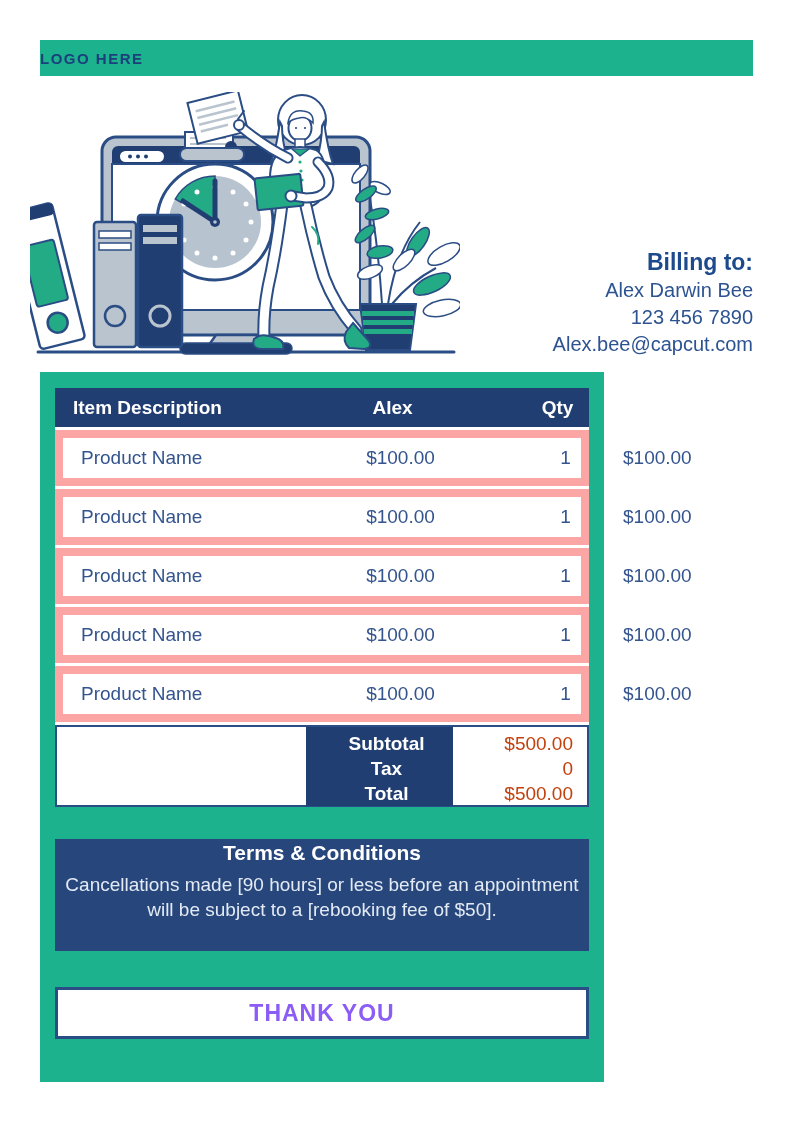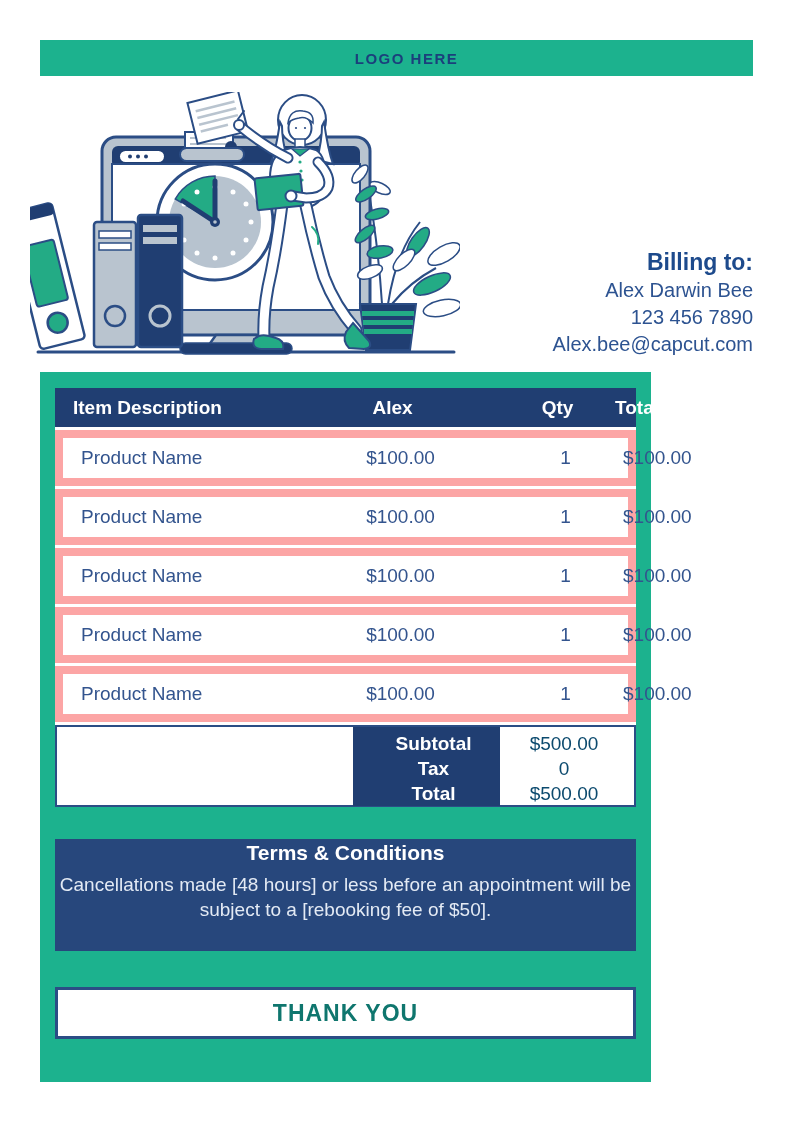--- a/index.html
+++ b/index.html
@@ -1,60 +1,60 @@
 <!DOCTYPE html>
 <html><head>
 <meta charset="utf-8">
 <style>
   * { margin:0; padding:0; box-sizing:border-box; }
   body { background:#ffffff; font-family:"Liberation Sans", sans-serif; }
   .page { position:relative; width:793px; height:1122px; background:#ffffff; overflow:hidden; margin:0 auto; }
 
   
   .logo-bar { position:absolute; left:40px; top:40px; width:713px; height:36px;
-    background:#1cb28e; display:flex; align-items:center; justify-content:center;padding-left:20px; }
+    background:#1cb28e; display:flex; align-items:center; justify-content:flex-start; }
   .logo-bar span { color:#1b3f7c; font-weight:bold; font-size:15px; letter-spacing:1.5px; }
 
   
   .illustration { position:absolute; left:30px; top:92px; width:430px; height:265px; }
   .invoice-title { position:absolute; right:40px; top:100px; font-size:64px; font-weight:800;
     color:#1d4a8c; letter-spacing:-1px; line-height:1; }
   .billing { position:absolute; right:40px; top:247px; text-align:right; color:#2d5391; }
   .billing .b-label { font-size:23px; font-weight:bold; color:#1d4a8c; line-height:30px; }
   .billing .b-line { font-size:20px; line-height:27px; }
 
   
-  .panel { position:absolute; left:40px; top:372px; width:611px; height:710px;
+  .panel { position:absolute; left:40px; top:372px; width:564px; height:710px;
     background:#1cb28e; padding:16px 15px 0 15px; }
 
   .table-wrap { background:#ffffff; }
   .t-grid { display:grid; grid-template-columns:230px 215px 115px 1fr; align-items:center; }
   .thead { background:#203e72; height:39px; color:#ffffff; font-weight:bold; font-size:19px; }
   .thead .c-desc { padding-left:18px; }
   .t-row { background:#ffffff; border:8px solid #fca5a5; height:56px; margin-top:3px;
     color:#33548e; font-size:19px; }
   .c-desc { text-align:left; padding-left:18px; }
   .c-price, .c-qty { text-align:center; }
   .c-total { text-align:right; padding-right:18px; }
 
   .summary { margin-top:3px; border:2px solid #2b4d85; height:82px; background:#ffffff;
     display:grid; grid-template-columns:1fr 147px 134px; }
   .sum-labels { background:#203e72; color:#ffffff; font-weight:bold; font-size:19px;
     padding:4px 0 0 14px;text-align:center; }
   .sum-labels div, .sum-values div { line-height:25px; }
-  .sum-values { color:#0c4a6e; font-size:19px; text-align:center; padding:4px 14px 0 8px; }
+  .sum-values { color:#c2410c; font-size:19px; text-align:right; padding:4px 14px 0 8px; }
 
   .terms { margin-top:32px; height:112px; background:#27477c; color:#ffffff;
     text-align:center; padding-top:2px; }
   .terms-title { font-size:21px; font-weight:bold; }
   .terms-body { font-size:19px; color:#e3eaf4; line-height:1.32; margin:7px auto 0 auto; max-width:630px; }
 
   .thankyou { margin-top:36px; height:52px; background:#ffffff; border:3px solid #2b4d85;
     display:flex; align-items:center; justify-content:center; }
-  .thankyou span { color:#0f766e; font-weight:bold; font-size:23px; letter-spacing:1px; }
+  .thankyou span { color:#8b5cf6; font-weight:bold; font-size:23px; letter-spacing:1px; }
 </style>
 </head>
 <body>
 
 <div class="page">
 
   <div class="logo-bar">
     <span>LOGO HERE</span>
   </div>
 
@@ -243,21 +243,21 @@
         <div class="sum-values">
           <div>$500.00</div>
           <div>0</div>
           <div>$500.00</div>
         </div>
       </div>
     </div>
 
     <div class="terms">
       <div class="terms-title">Terms &amp; Conditions</div>
-      <div class="terms-body">Cancellations made [48 hours] or less before an appointment will be subject to a [rebooking fee of $50].</div>
+      <div class="terms-body">Cancellations made [90 hours] or less before an appointment will be subject to a [rebooking fee of $50].</div>
     </div>
 
     <div class="thankyou">
       <span>THANK YOU</span>
     </div>
   </div>
 
 </div>
 
 </body></html>

